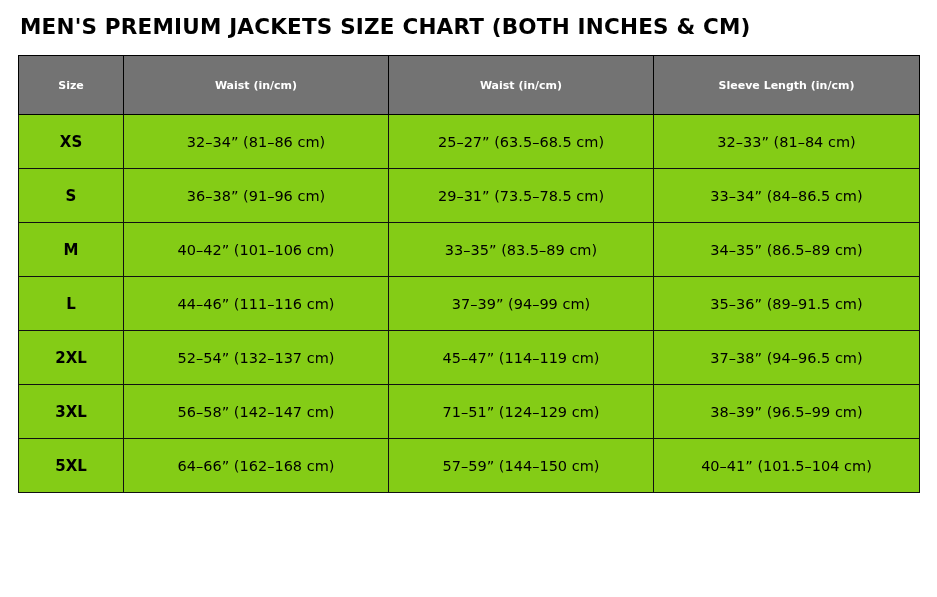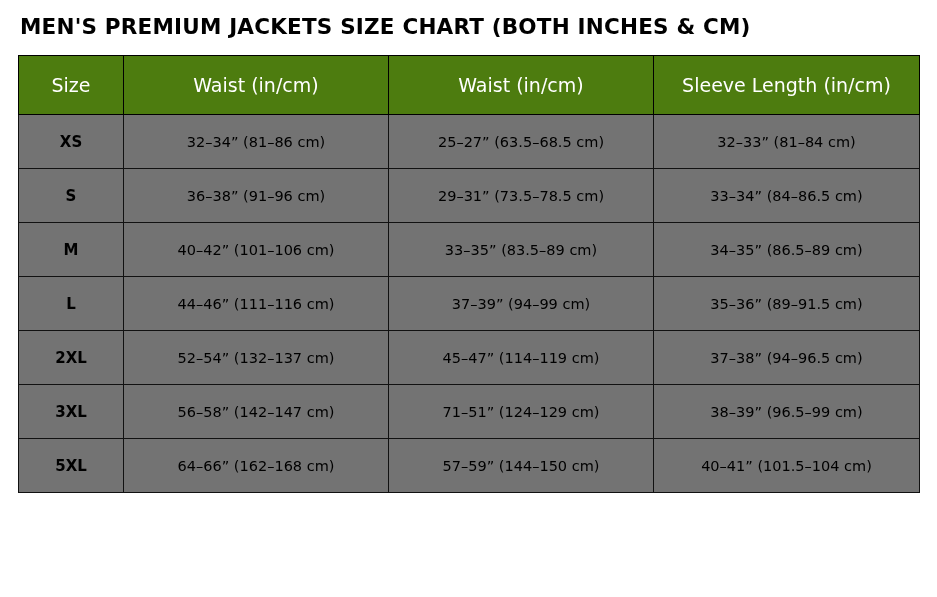--- a/index.html
+++ b/index.html
@@ -33,32 +33,32 @@
     width: 901px;
     table-layout: fixed;
   }
   table.size-chart th,
   table.size-chart td {
     border: 1px solid #111111;
     text-align: center;
     vertical-align: middle;
   }
   table.size-chart thead th {
-    background: #4d7c0f;
+    background: #737373;
     color: #ffffff;
-    font-size: 19px;
-    font-weight: normal;
+    font-size: 11px;
+    font-weight: bold;
     height: 56px;
     border: 1px solid #000000;
   }
   table.size-chart tbody td {
     height: 51px;
     font-size: 14.5px;
     color: #000000;
-    background: #737373;
+    background: #84cc16;
   }
   table.size-chart tbody td.size-cell {
     font-weight: bold;
     font-size: 15px;
   }
   col.c-size { width: 105px; }
   col.c-chest { width: 265px; }
   col.c-waist { width: 265px; }
   col.c-sleeve { width: 266px; }
 </style>

